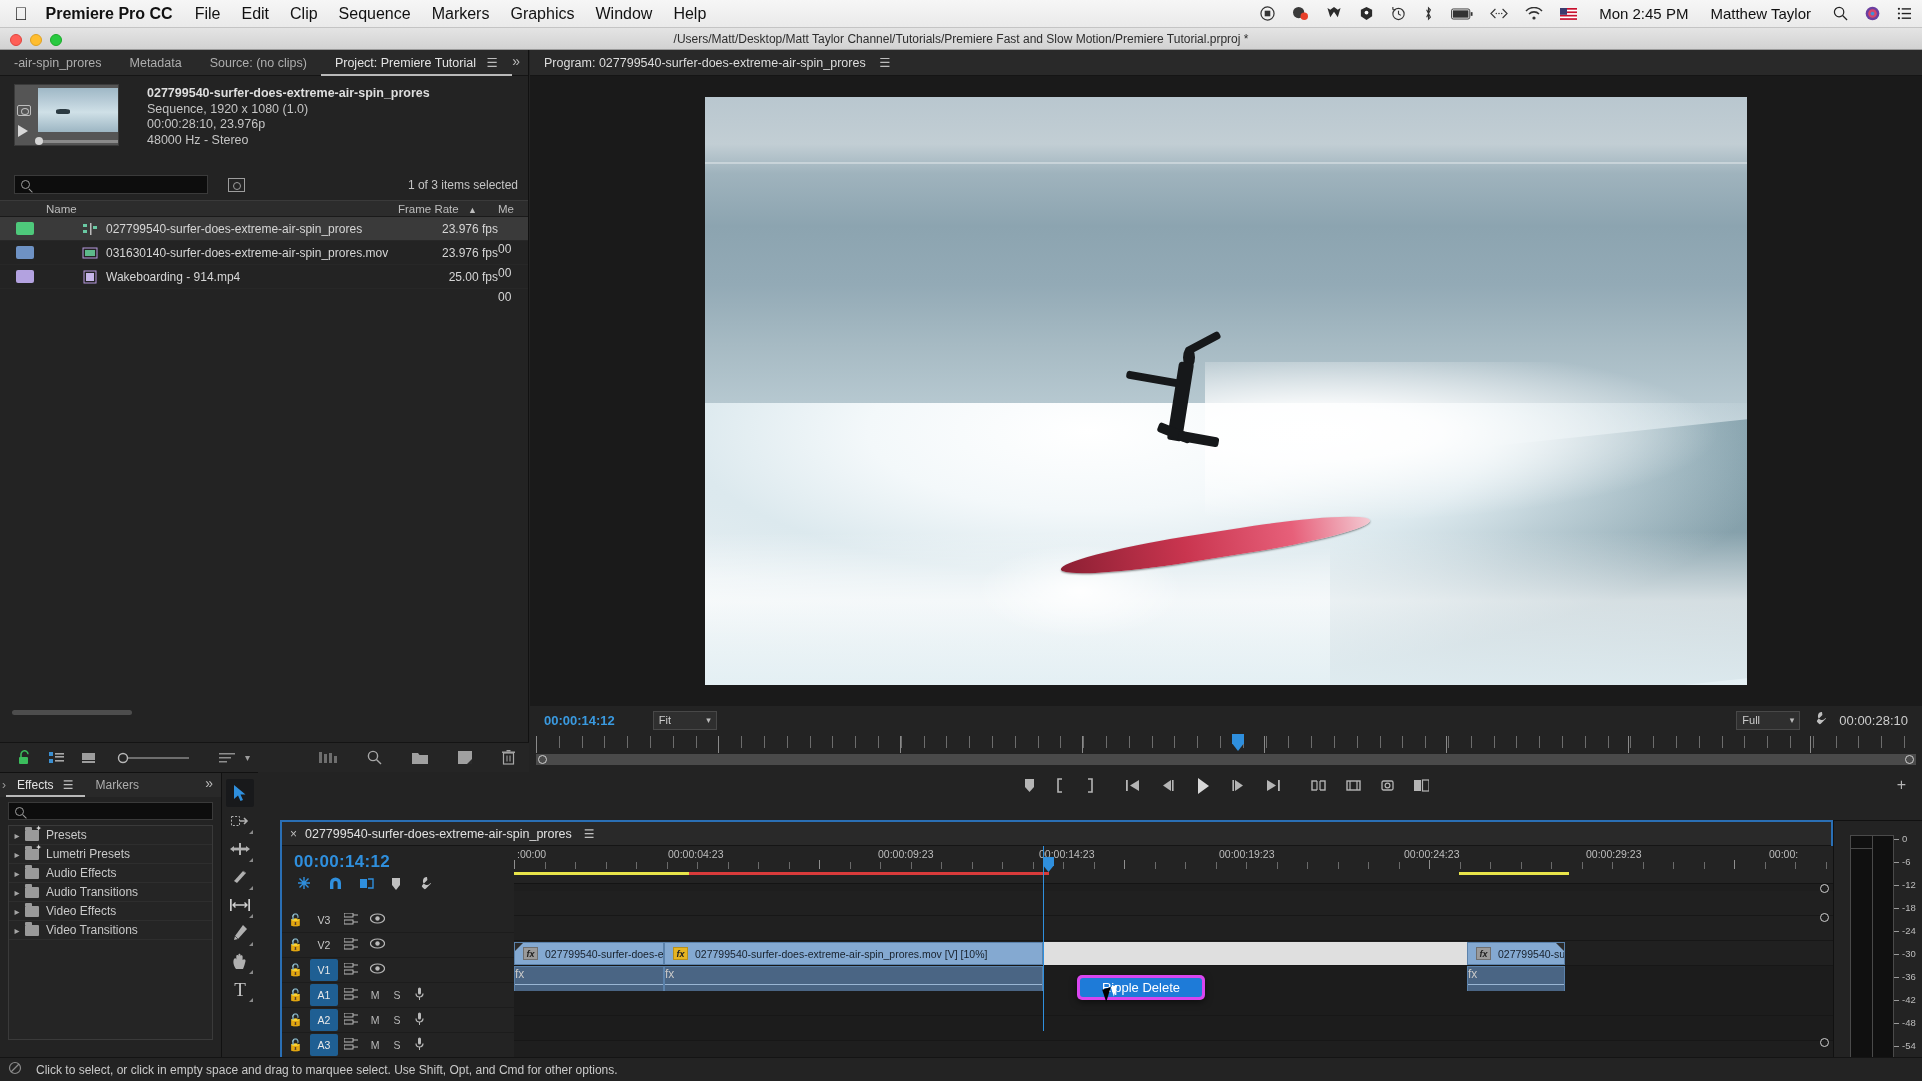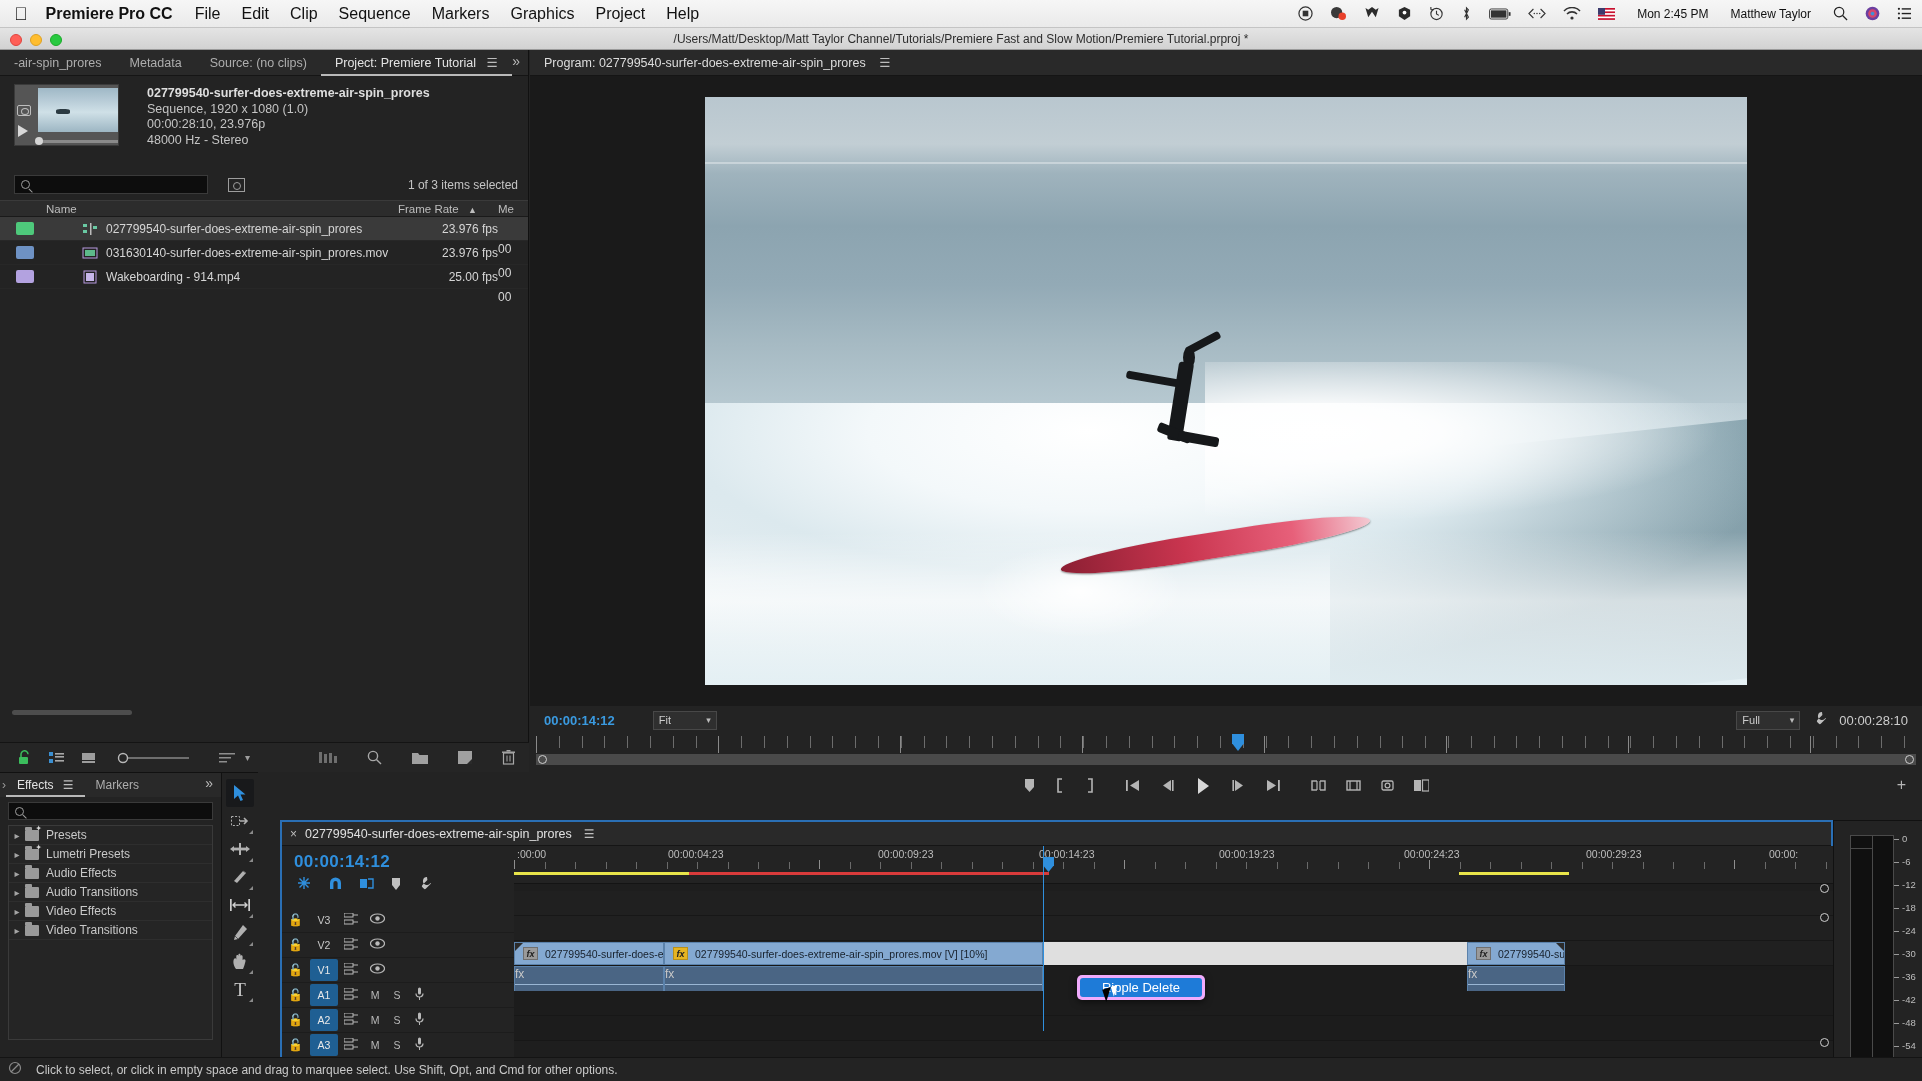--- a/index.html
+++ b/index.html
@@ -19,21 +19,21 @@
     background:linear-gradient(to bottom,#f6f6f6,#eaeaea);
     border-bottom:1px solid #c4c4c4;
     display:flex; align-items:center; color:#111;
     font-size:16px;
   }
   .apple-logo{ margin-left:14px; margin-right:18px; font-size:18px; line-height:1; }
   .macbar .app-name{ font-weight:bold; margin-right:22px; font-size:16px;}
   .macbar .mi{ margin-right:21px; font-size:16px; }
   .macbar .right{ margin-left:auto; display:flex; align-items:center; padding-right:10px; }
   .macbar .right .sicon{ margin-left:17px; display:flex; align-items:center; font-size:15px; color:#2a2a2a;}
-  .macbar .right .txt{ margin-left:22px; font-size:12px; color:#111;}
+  .macbar .right .txt{ margin-left:22px; font-size:15px; color:#111;}
 
   
   .titlebar{
     position:absolute; left:0; top:28px; width:1922px; height:22px;
     background:linear-gradient(to bottom,#e4e4e4,#d2d2d2);
     border-bottom:1px solid #9b9b9b;
     display:flex; align-items:center; justify-content:center;
     font-size:12px; color:#2d2d2d;
   }
   .traffic{ position:absolute; left:10px; top:6px; display:flex; gap:8px; }
@@ -297,21 +297,21 @@
   }
   .aclip{ position:absolute; top:0px; height:46px; background:#4a6584; border:1px solid #5b82ab;}
   .aclip .wav{ position:absolute; left:0; top:17px; width:100%; height:12px; border-top:1px solid #9ab6d4; border-bottom:1px solid #9ab6d4;}
   .playhead{ position:absolute; top:0; width:1px; background:#2f8fdd; }
   .phead-marker{position:absolute;width:11px;height:15px;background:#2f8fdd;clip-path:polygon(0 0,100% 0,100% 55%,50% 100%,0 55%);}
   .vscroll{position:absolute;right:4px;width:9px;height:9px;border:1.4px solid #cfcfcf;border-radius:50%;}
 
   
   .ctx{
     position:absolute; left:1077px; top:925px; width:128px; height:25px;
-    background:#f0abfc; border-radius:5px; box-shadow:0 2px 7px rgba(0,0,0,.55);
+    background:#d946ef; border-radius:5px; box-shadow:0 2px 7px rgba(0,0,0,.55);
     padding:3px 0;
   }
   .ctx .item{
     height:19px; line-height:19px; background:#1e7bd8; color:#fff; font-size:13px;
     text-align:center; margin:0 3px; border-radius:3px;
   }
   .cursor{
     position:absolute; left:1104px; top:938px; width:0;height:0;
     border-left:9px solid #000; border-bottom:13px solid transparent;
     transform:rotate(-18deg);
@@ -350,21 +350,21 @@
 
 <div class="macbar">
   <span class="apple-logo"></span>
   <span class="app-name">Premiere Pro CC</span>
   <span class="mi">File</span>
   <span class="mi">Edit</span>
   <span class="mi">Clip</span>
   <span class="mi">Sequence</span>
   <span class="mi">Markers</span>
   <span class="mi">Graphics</span>
-  <span class="mi">Project</span>
+  <span class="mi">Window</span>
   <span class="mi">Help</span>
   <div class="right">
     <span class="sicon">
       <svg width="15" height="15" viewBox="0 0 16 16">
           <circle cx="8" cy="8" r="7" fill="none" stroke="#333" stroke-width="1.3"></circle>
           <rect x="5" y="5" width="6" height="6" fill="#333"></rect>
         </svg>
     </span>
     <span class="sicon">
       <svg width="17" height="15" viewBox="0 0 18 16">

